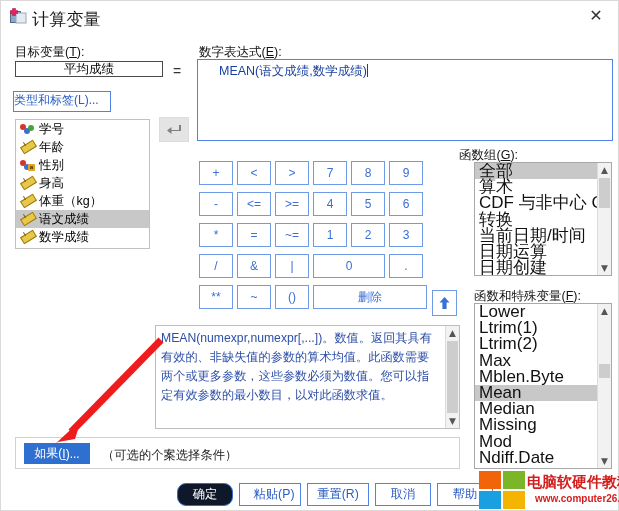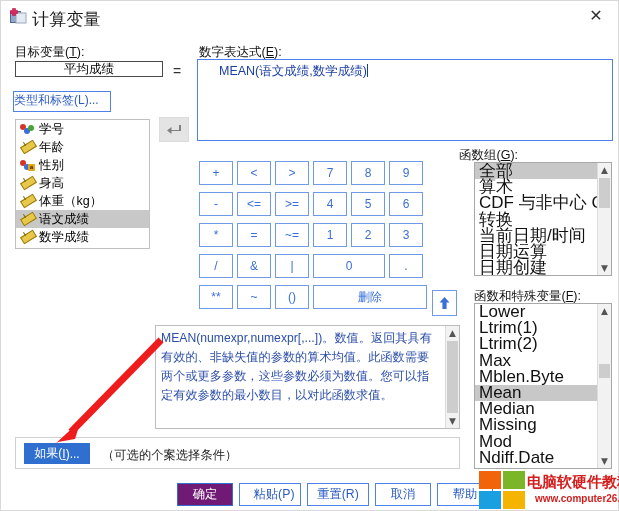--- a/index.html
+++ b/index.html
@@ -97,21 +97,21 @@
   
   #if-panel{position:absolute;left:14px;top:436px;width:445px;height:32px;border:1px solid #d0d0d0;background:#fff;box-sizing:border-box;}
   #if-btn{position:absolute;left:8px;top:5px;width:66px;height:21px;background:#2f6fd0;border:1px solid #2f6fd0;
     color:#fff;font-size:12px;display:flex;align-items:center;justify-content:center;box-sizing:border-box;cursor:default;}
   #if-hint{position:absolute;left:86px;top:9px;font-size:12.3px;color:#222;}
 
   
   #footer{position:absolute;left:0;top:478px;width:619px;height:33px;}
   .fbtn{position:absolute;top:4px;height:23px;border:1px solid #4f81e8;background:#fff;color:#2a5cc4;
     font-size:12.3px;display:flex;align-items:center;justify-content:center;box-sizing:border-box;cursor:default;}
-  .fbtn.primary{background:#701a75;border-color:#2f6fd0;color:#fff;}
+  .fbtn.primary{background:#0f172a;border-color:#2f6fd0;color:#fff;border-radius:9px;}
 
   
   #red-arrow{position:absolute;left:30px;top:335px;width:135px;height:115px;pointer-events:none;}
 
   
   #watermark{position:absolute;left:478px;top:470px;width:141px;height:41px;}
   .wm-sq{position:absolute;width:22px;height:18px;}
   .wm-txt1{position:absolute;left:48px;top:2px;font-size:15px;font-weight:bold;color:#d31e1e;letter-spacing:0px;white-space:nowrap;}
   .wm-txt2{position:absolute;left:56px;top:22px;font-size:10px;font-weight:bold;color:#d31e1e;white-space:nowrap;}
 </style>

